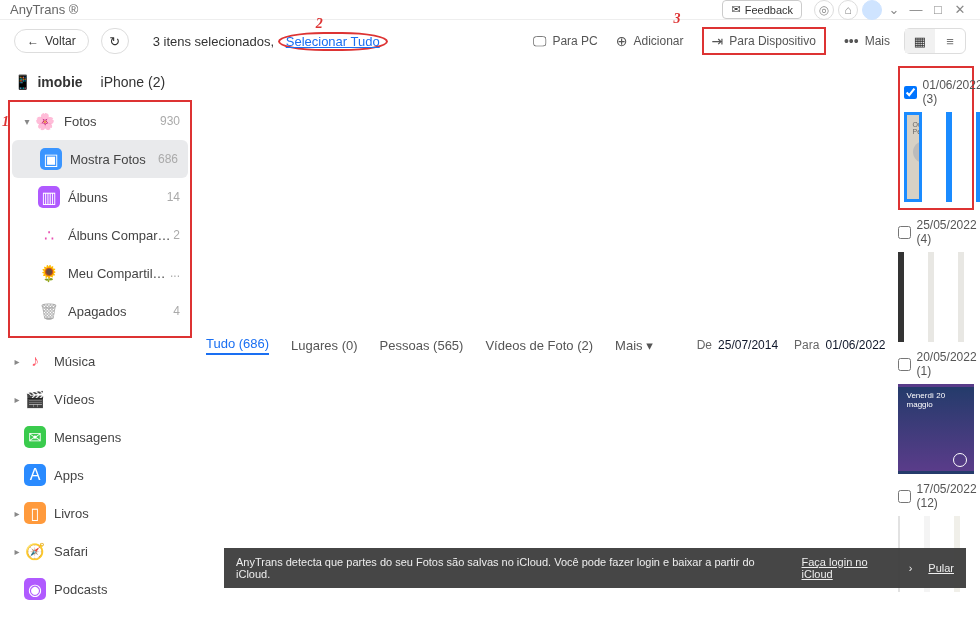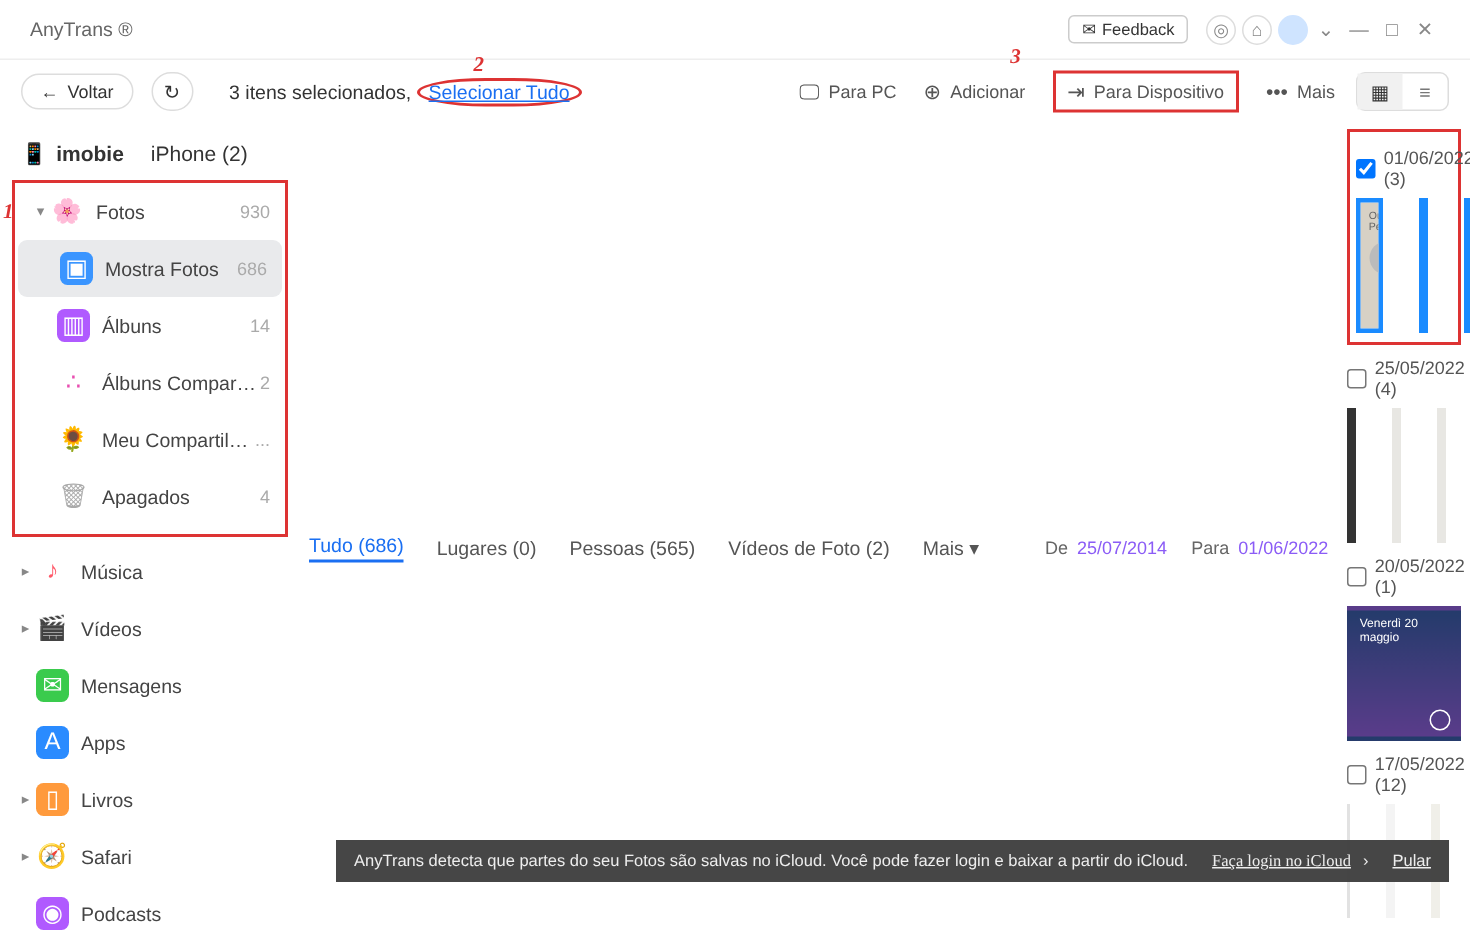--- a/index.html
+++ b/index.html
@@ -1,19 +1,19 @@
 <!DOCTYPE html>
 <html><head>
 <meta charset="utf-8">
 <style>
 * { margin:0; padding:0; box-sizing:border-box; font-family:-apple-system,BlinkMacSystemFont,"Segoe UI",sans-serif; }
 body { width:980px; height:634px; background:#fff; font-size:13px; color:#333; overflow:hidden; position:relative; }
 
 
-.titlebar { height:40px; display:flex; align-items:center; padding:0 20px; border-bottom:1px solid #eee; }
+.titlebar { height:20px; display:flex; align-items:center; padding:0 10px; border-bottom:1px solid #eee; }
 .titlebar .app-title { font-size:13px; color:#666; }
 .tb-spacer { flex:1; }
 .tb-btn { border:1px solid #ccc; border-radius:4px; padding:2px 8px; font-size:11px; display:flex; align-items:center; gap:4px; cursor:pointer; margin-right:8px; }
 .tb-icon { width:20px; height:20px; display:flex; align-items:center; justify-content:center; border:1px solid #ddd; border-radius:50%; margin-left:4px; cursor:pointer; color:#888; font-size:12px; }
 .tb-icon.avatar { background:#cfe4ff; border-color:#cfe4ff; }
 .win-btn { width:20px; text-align:center; cursor:pointer; color:#888; margin-left:2px; }
 
 
 .actionbar { height:42px; display:flex; align-items:center; padding:0 14px; border-bottom:0; }
 .back-chip { border:1px solid #ddd; border-radius:14px; padding:4px 12px; font-size:12px; cursor:pointer; display:flex; align-items:center; gap:6px; }
@@ -44,40 +44,40 @@
 .side-row.selected { background:#e9eaec; border-radius:6px; margin:0 2px; }
 .side-row.sub { padding-left:28px; }
 
 
 .content { flex:1; display:flex; flex-direction:row; overflow:hidden; }
 .tabs { display:flex; align-items:center; gap:22px; padding:8px 6px 6px 6px; font-size:13px; color:#555; }
 .tabs .tab { cursor:pointer; white-space:nowrap; }
 .tabs .tab.active { color:#1a6ff2; border-bottom:2px solid #1a6ff2; padding-bottom:2px; }
 .tabs .flex { flex:1; }
 .date-filter { font-size:12px; color:#666; display:flex; align-items:center; gap:6px; }
-.date-filter .dval { border-bottom:0; font-size:12px; color:#8b5cf6; }
+.date-filter .dval { border-bottom:0; font-size:12px; color:#0f172a; }
 
 .photos-area { flex:1; overflow:auto; padding:4px 6px 0 6px; position:relative; }
 .sec-head { display:flex; align-items:center; gap:6px; font-size:12px; color:#555; margin:8px 0 6px 0; }
 .sec-head input { width:13px; height:13px; }
 .thumb-row { display:flex; gap:24px; }
 .thumb { width:100px; height:90px; background:#ddd; border:3px solid transparent; position:relative; overflow:hidden; }
 .thumb.sel { border-color:#1a8bff; }
 .thumb .tlabel { position:absolute; top:4px; right:6px; font-size:10px; color:#fff; text-shadow:0 0 3px #000; }
 .thumb .play { position:absolute; top:50%; left:50%; width:34px; height:34px; border:3px solid #fff; border-radius:50%; transform:translate(-50%,-50%); display:flex; align-items:center; justify-content:center; color:#fff; }
 .thumb .live { position:absolute; bottom:4px; right:4px; width:14px; height:14px; border:1.5px solid #fff; border-radius:50%; }
 .thumb .grid3 { display:grid; grid-template-columns:1fr 1fr 1fr; grid-template-rows:1fr 1fr 1fr; width:100%; height:100%; gap:1px; }
 .thumb .grid3 div { background:#b8b8c4; }
 
 .redbox-sec { border:2px solid #d33; padding:2px 4px 6px 4px; margin-bottom:4px; }
 
 .small-row .thumb { width:100px; height:76px; }
 
 .footer-notice { position:absolute; left:224px; bottom:46px; right:14px; background:rgba(60,60,60,0.95); color:#eee; font-size:11px; padding:8px 12px; display:flex; align-items:center; gap:8px;justify-content:flex-end; }
-.footer-notice .link { text-decoration:underline; margin-left:8px; cursor:pointer;font-family:Liberation Serif, serif; }
+.footer-notice .link { text-decoration:underline; margin-left:8px; cursor:pointer; }
 .footer-notice .skip { margin-left:8px; text-decoration:underline; cursor:pointer; }
 
 .annot-num { position:absolute; color:#d33; font-size:14px; font-weight:bold; font-style:italic; font-family:serif; }
 
 
 .fill-a { background:linear-gradient(#d7d1c5,#d7d1c5); display:flex; flex-direction:column; align-items:flex-start; justify-content:flex-start; padding:6px; font-size:7px; color:#666; }
 .fill-a .av { width:22px; height:22px; background:#bbb; border-radius:50%; margin-top:6px; }
 .fill-b { background:linear-gradient(135deg,#7f5bd5,#4bb8e8); }
 .fill-b .apps { position:absolute; bottom:4px; left:4px; right:4px; height:22px; background:#fff; border-radius:4px; display:flex; gap:4px; padding:3px; }
 .fill-b .apps div { flex:1; border-radius:3px; }

